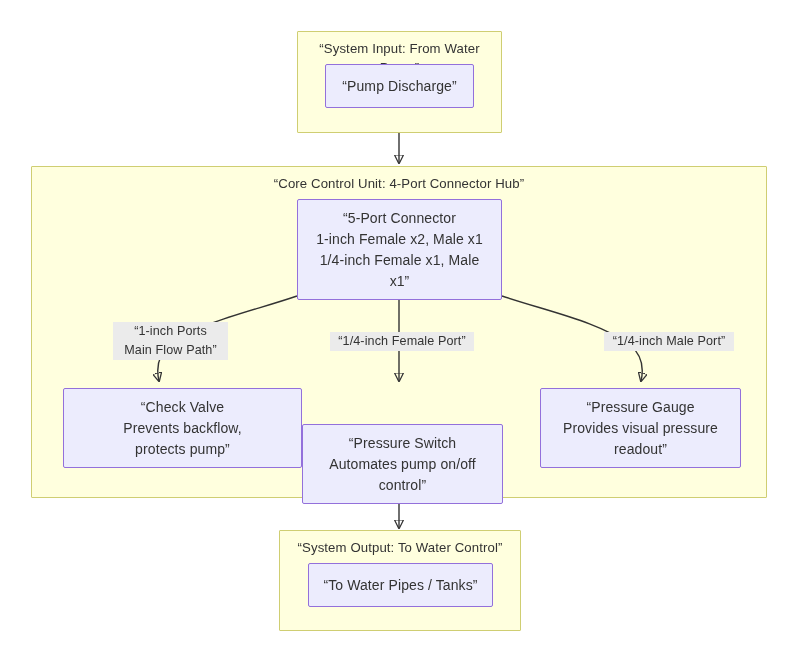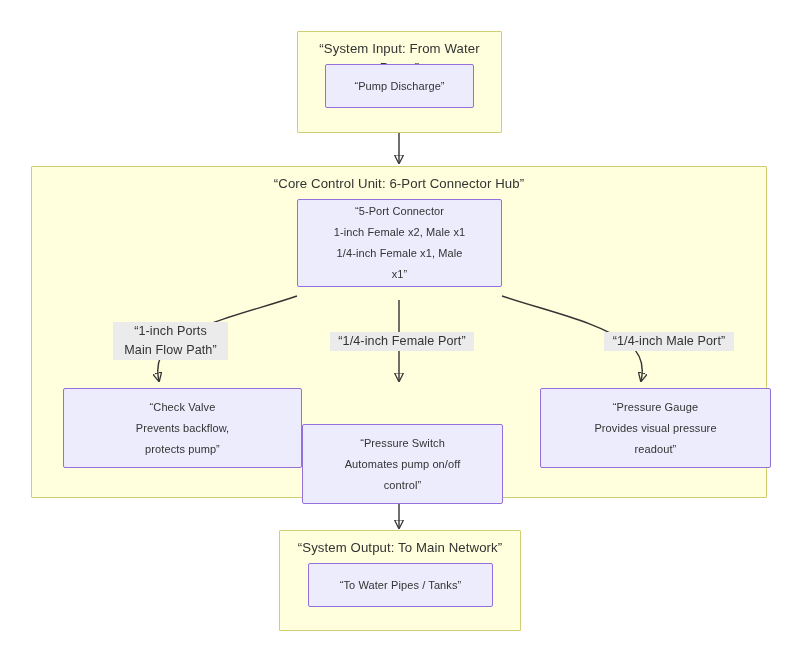--- a/index.html
+++ b/index.html
@@ -46,21 +46,21 @@
     position: absolute;
     background: #ececfd;
     border: 1.2px solid #9370db;
     box-sizing: border-box;
     border-radius: 2px;
     display: flex;
     align-items: center;
     justify-content: center;
     text-align: center;
     color: #333333;
-    font-size: 11px;
+    font-size: 14px;
     line-height: 21px;
     z-index: 3;
     letter-spacing: 0.1px;
   }
   .node .node-text {
     white-space: pre-line;
     padding: 0 8px;
   }
   
   .edge-label {
@@ -115,24 +115,24 @@
   </svg>
 
   <div class="subgraph" style="left:297px; top:31px; width:205px; height:102px;">
     <div class="subgraph-title">“System Input: From Water Pump”</div>
   </div>
   <div class="node" style="left:325px; top:64px; width:149px; height:44px;">
     <span class="node-text">“Pump Discharge”</span>
   </div>
 
   <div class="subgraph" style="left:31px; top:166px; width:736px; height:332px;">
-    <div class="subgraph-title">“Core Control Unit: 6-Port Connector Hub”</div>
+    <div class="subgraph-title">“Core Control Unit: 4-Port Connector Hub”</div>
   </div>
 
-  <div class="node" style="left:297px; top:199px; width:205px; height:88px;">
+  <div class="node" style="left:297px; top:199px; width:205px; height:101px;">
     <span class="node-text">“5-Port Connector
 1-inch Female x2, Male x1
 1/4-inch Female x1, Male
 x1”</span>
   </div>
 
   <div class="edge-label" style="left:113px; top:322px; width:109px;">“1-inch Ports
 Main Flow Path”</div>
 
   <div class="edge-label" style="left:330px; top:332px; width:138px;">“1/4-inch Female Port”</div>
@@ -144,26 +144,26 @@
 Prevents backflow,
 protects pump”</span>
   </div>
 
   <div class="node" style="left:302px; top:388px; width:201px; height:80px;margin-top:36px;">
     <span class="node-text">“Pressure Switch
 Automates pump on/off
 control”</span>
   </div>
 
-  <div class="node" style="left:540px; top:388px; width:231px; height:80px;">
+  <div class="node" style="left:540px; top:388px; width:201px; height:80px;">
     <span class="node-text">“Pressure Gauge
 Provides visual pressure
 readout”</span>
   </div>
 
   <div class="subgraph" style="left:279px; top:530px; width:242px; height:101px;">
-    <div class="subgraph-title">“System Output: To Main Network”</div>
+    <div class="subgraph-title">“System Output: To Water Control”</div>
   </div>
   <div class="node" style="left:308px; top:563px; width:185px; height:44px;">
     <span class="node-text">“To Water Pipes / Tanks”</span>
   </div>
 
 </div>
 
 </body></html>

